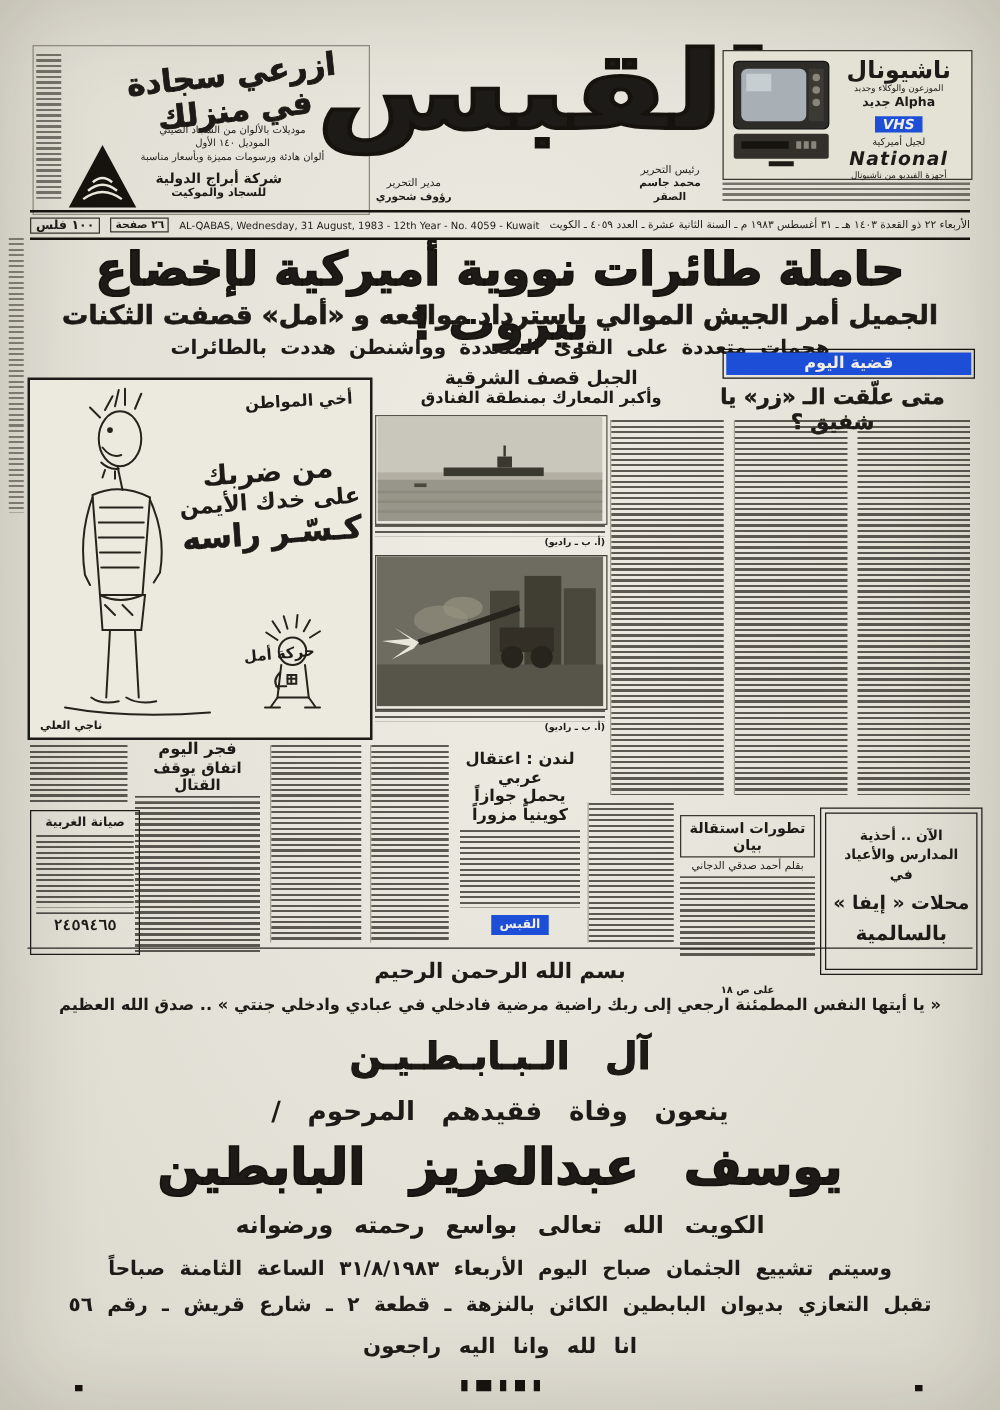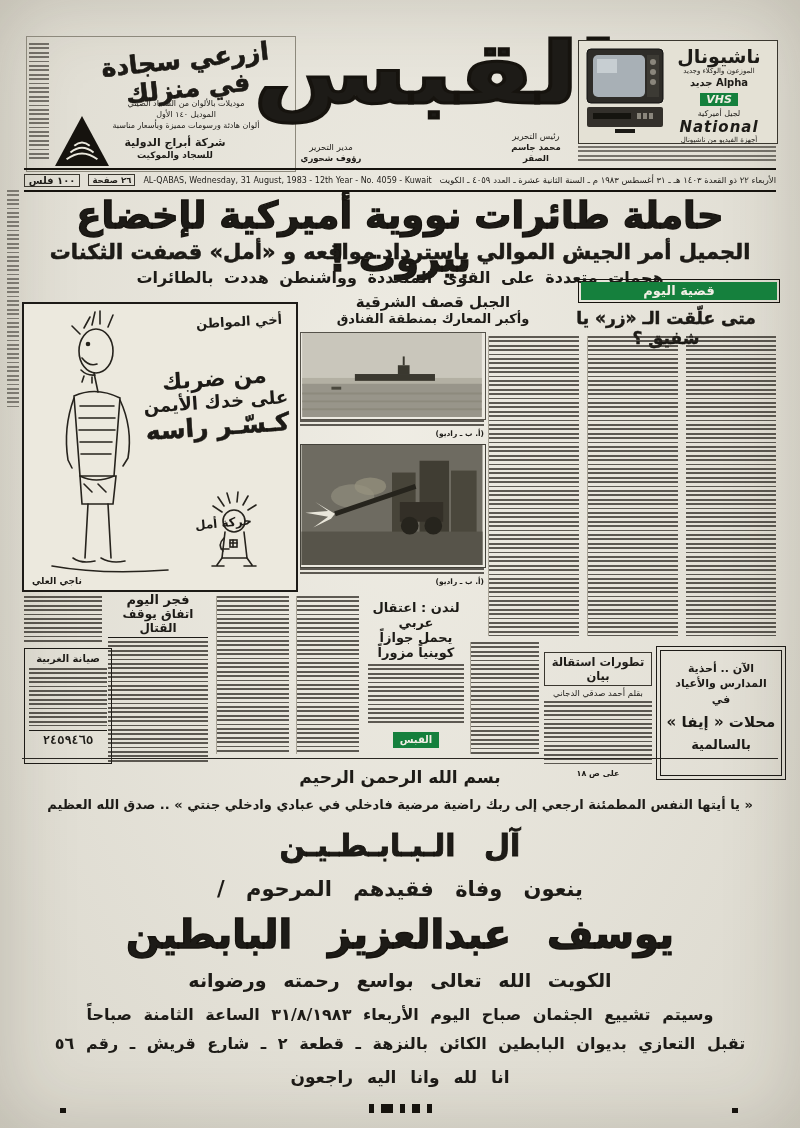--- a/index.html
+++ b/index.html
@@ -9,21 +9,21 @@
   .page::before{content:"";position:absolute;inset:0;pointer-events:none;
         background:radial-gradient(ellipse at 50% 38%,rgba(255,255,255,.22),rgba(0,0,0,.05) 85%);}
   .abs{position:absolute;}
   .rtl{direction:rtl;}
   .ltr{direction:ltr;}
   .b{font-weight:bold;}
   .ctr{text-align:center;}
   .tl-sm{background-image:repeating-linear-gradient(to bottom,
         rgba(38,34,28,.72) 0px,rgba(38,34,28,.72) 1.8px,transparent 1.8px,transparent 4.4px);}
   .colrule{border-left:1px solid #a9a497;}
-  .blackbox{background:#15803d;color:#f1eee4;}
+  .blackbox{background:#1d4ed8;color:#f1eee4;}
   .frame{border:1px solid #3a372f;}
   .headline-main{font-size:37px;font-weight:bold;-webkit-text-stroke:1.3px #16130e;letter-spacing:-1px;}
   .headline-sub1{font-size:21px;font-weight:bold;-webkit-text-stroke:.5px #16130e;}
   .headline-sub2{font-size:16px;font-weight:bold;word-spacing:5px;}
   .obit-line{direction:rtl;text-align:center;font-weight:bold;}
   .mark{background:#16130e;display:inline-block;}
 </style>
 </head>
 <body>
 
@@ -219,27 +219,27 @@
     <div class="tl-sm" style="height:62px;margin-top:4px;"></div>
     <div class="blackbox b" style="width:46px;height:16px;line-height:16px;font-size:10px;margin:6px auto 0;">القبس</div>
   </div>
 
   <div class="abs tl-sm colrule" style="left:470px;top:642px;width:68px;height:112px;"></div>
 
   <div class="abs rtl ctr" style="left:544px;top:652px;width:108px;">
     <div class="b frame" style="font-size:11.5px;padding:2px 1px;">تطورات استقالة بيان</div>
     <div style="font-size:8.5px;margin-top:2px;">بقلم أحمد صدقي الدجاني</div>
     <div class="tl-sm" style="height:66px;margin-top:3px;"></div>
-    <div class="b" style="font-size:8px;margin-top:2px;">على ص ١٨</div>
+    <div class="b" style="font-size:8px;margin-top:20px;">على ص ١٨</div>
   </div>
 
   <div class="abs rtl ctr" style="left:660px;top:650px;width:112px;height:104px;border:1px solid #1d1b17;outline:1px solid #1d1b17;outline-offset:3px;padding:10px 4px;">
     <div class="b" style="font-size:11px;line-height:1.4;">الآن .. أحذية المدارس والأعياد في</div>
     <div class="b" style="font-size:15px;margin-top:6px;">محلات « إيفا »</div>
-    <div class="b" style="font-size:13px;margin-top:6px;">بالسالمية</div>
+    <div class="b" style="font-size:16px;margin-top:6px;">بالسالمية</div>
   </div>
 
   <div class="abs" style="left:22px;top:758px;width:756px;height:334px;border-top:1.5px solid #2a2722;">
     <div class="obit-line" style="font-size:17px;margin-top:8px;">بسم الله الرحمن الرحيم</div>
     <div class="obit-line" style="font-size:13px;margin-top:10px;">« يا أيتها النفس المطمئنة ارجعي إلى ربك راضية مرضية فادخلي في عبادي وادخلي جنتي » .. صدق الله العظيم</div>
     <div class="obit-line" style="font-size:30px;margin-top:16px;word-spacing:18px;-webkit-text-stroke:.8px #16130e;">آل الـبـابـطـيـن</div>
     <div class="obit-line" style="font-size:21px;margin-top:14px;word-spacing:14px;">ينعون وفاة فقيدهم المرحوم /</div>
     <div class="obit-line" style="font-size:40px;margin-top:10px;word-spacing:22px;-webkit-text-stroke:1.4px #16130e;">يوسف عبدالعزيز البابطين</div>
     <div class="obit-line" style="font-size:19px;margin-top:12px;word-spacing:10px;">الكويت الله تعالى بواسع رحمته ورضوانه</div>
     <div class="obit-line" style="font-size:16px;margin-top:14px;word-spacing:6px;">وسيتم تشييع الجثمان صباح اليوم الأربعاء ٣١/٨/١٩٨٣ الساعة الثامنة صباحاً</div>

